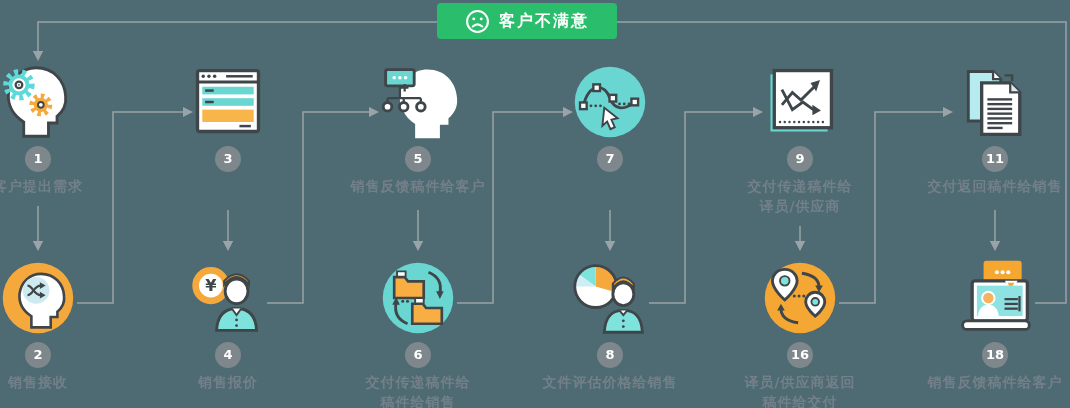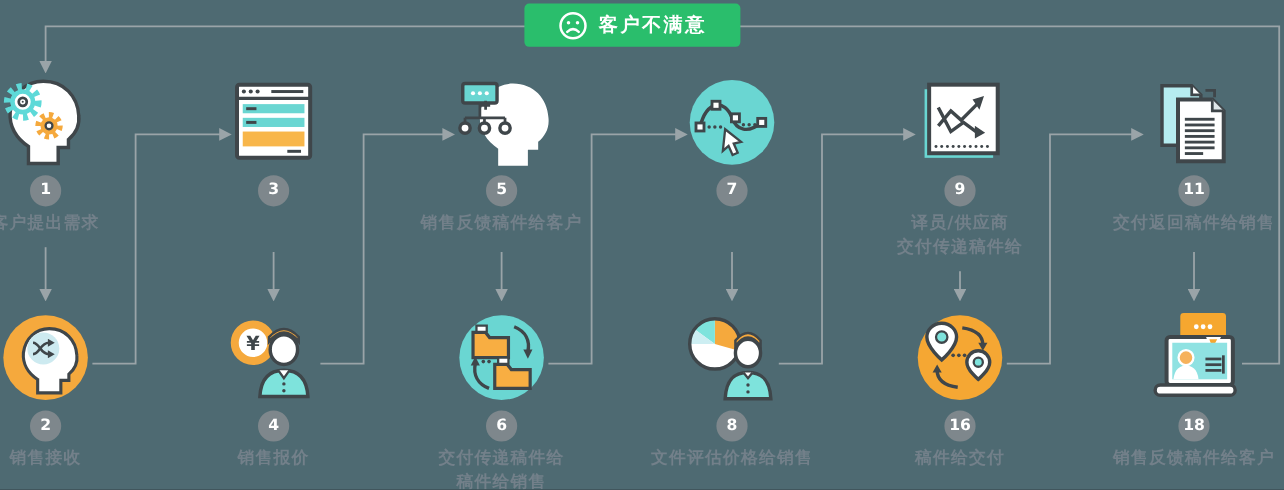--- a/index.html
+++ b/index.html
@@ -259,22 +259,22 @@
             <circle cx="46" cy="63" r="1.3"></circle>
           <circle cx="51" cy="63" r="1.3"></circle>
             <circle cx="56" cy="63" r="1.3"></circle>
             <circle cx="61" cy="63" r="1.3"></circle>
             <circle cx="66" cy="63" r="1.3"></circle>
         </g>
       </svg>
     </div>
     <div class="num">9</div>
     <div class="lbl">
+      <span>交付传递稿件给</span>
       <span>译员/供应商</span>
-      <span>交付传递稿件给</span>
     </div>
   </div>
 
   <div class="step r2 c5">
     <div class="icon-wrap">
       <svg width="80" height="80" viewBox="0 0 84 84">
         <circle cx="42" cy="42" r="37" fill="#f5a733"></circle>
         <path d="M26 12 C34 12 39 18 39 24 C39 33 26 44 26 44 C26 44 13 33 13 24 C13 18 18 12 26 12 Z" fill="#fff" stroke="#3f464a" stroke-width="3"></path>
         <circle cx="26" cy="24" r="5" fill="#7ee3dc" stroke="#3f464a" stroke-width="2"></circle>
         <path d="M58 36 C64 36 68 41 68 46 C68 53 58 61 58 61 C58 61 48 53 48 46 C48 41 52 36 58 36 Z" fill="#fff" stroke="#3f464a" stroke-width="3"></path>
@@ -283,20 +283,21 @@
         <polygon points="58,29 66,29 62,36" fill="#3f464a"></polygon>
         <path d="M40 68 C26 66 22 60 22 53" stroke="#3f464a" stroke-width="3" fill="none"></path>
         <polygon points="18,55 26,55 22,48" fill="#3f464a"></polygon>
         <circle cx="36" cy="40" r="1.6" fill="#3f464a"></circle>
           <circle cx="41" cy="40" r="1.6" fill="#3f464a"></circle>
           <circle cx="46" cy="40" r="1.6" fill="#3f464a"></circle>
       </svg>
     </div>
     <div class="num">16</div>
     <div class="lbl">
+      <span>译员/供应商返回</span>
       <span>稿件给交付</span>
     </div>
   </div>
 
   <div class="step r1 c6">
     <div class="icon-wrap">
       <svg width="80" height="80" viewBox="0 0 84 84">
         <path d="M14 10 H40 L48 18 V62 H14 Z" fill="#b6ecf0" stroke="#3f464a" stroke-width="3"></path>
         <path d="M40 10 V18 H48" fill="#fff" stroke="#3f464a" stroke-width="2.4"></path>
         <path d="M52 14 h8 v6" stroke="#3f464a" stroke-width="2.5" fill="none"></path>

